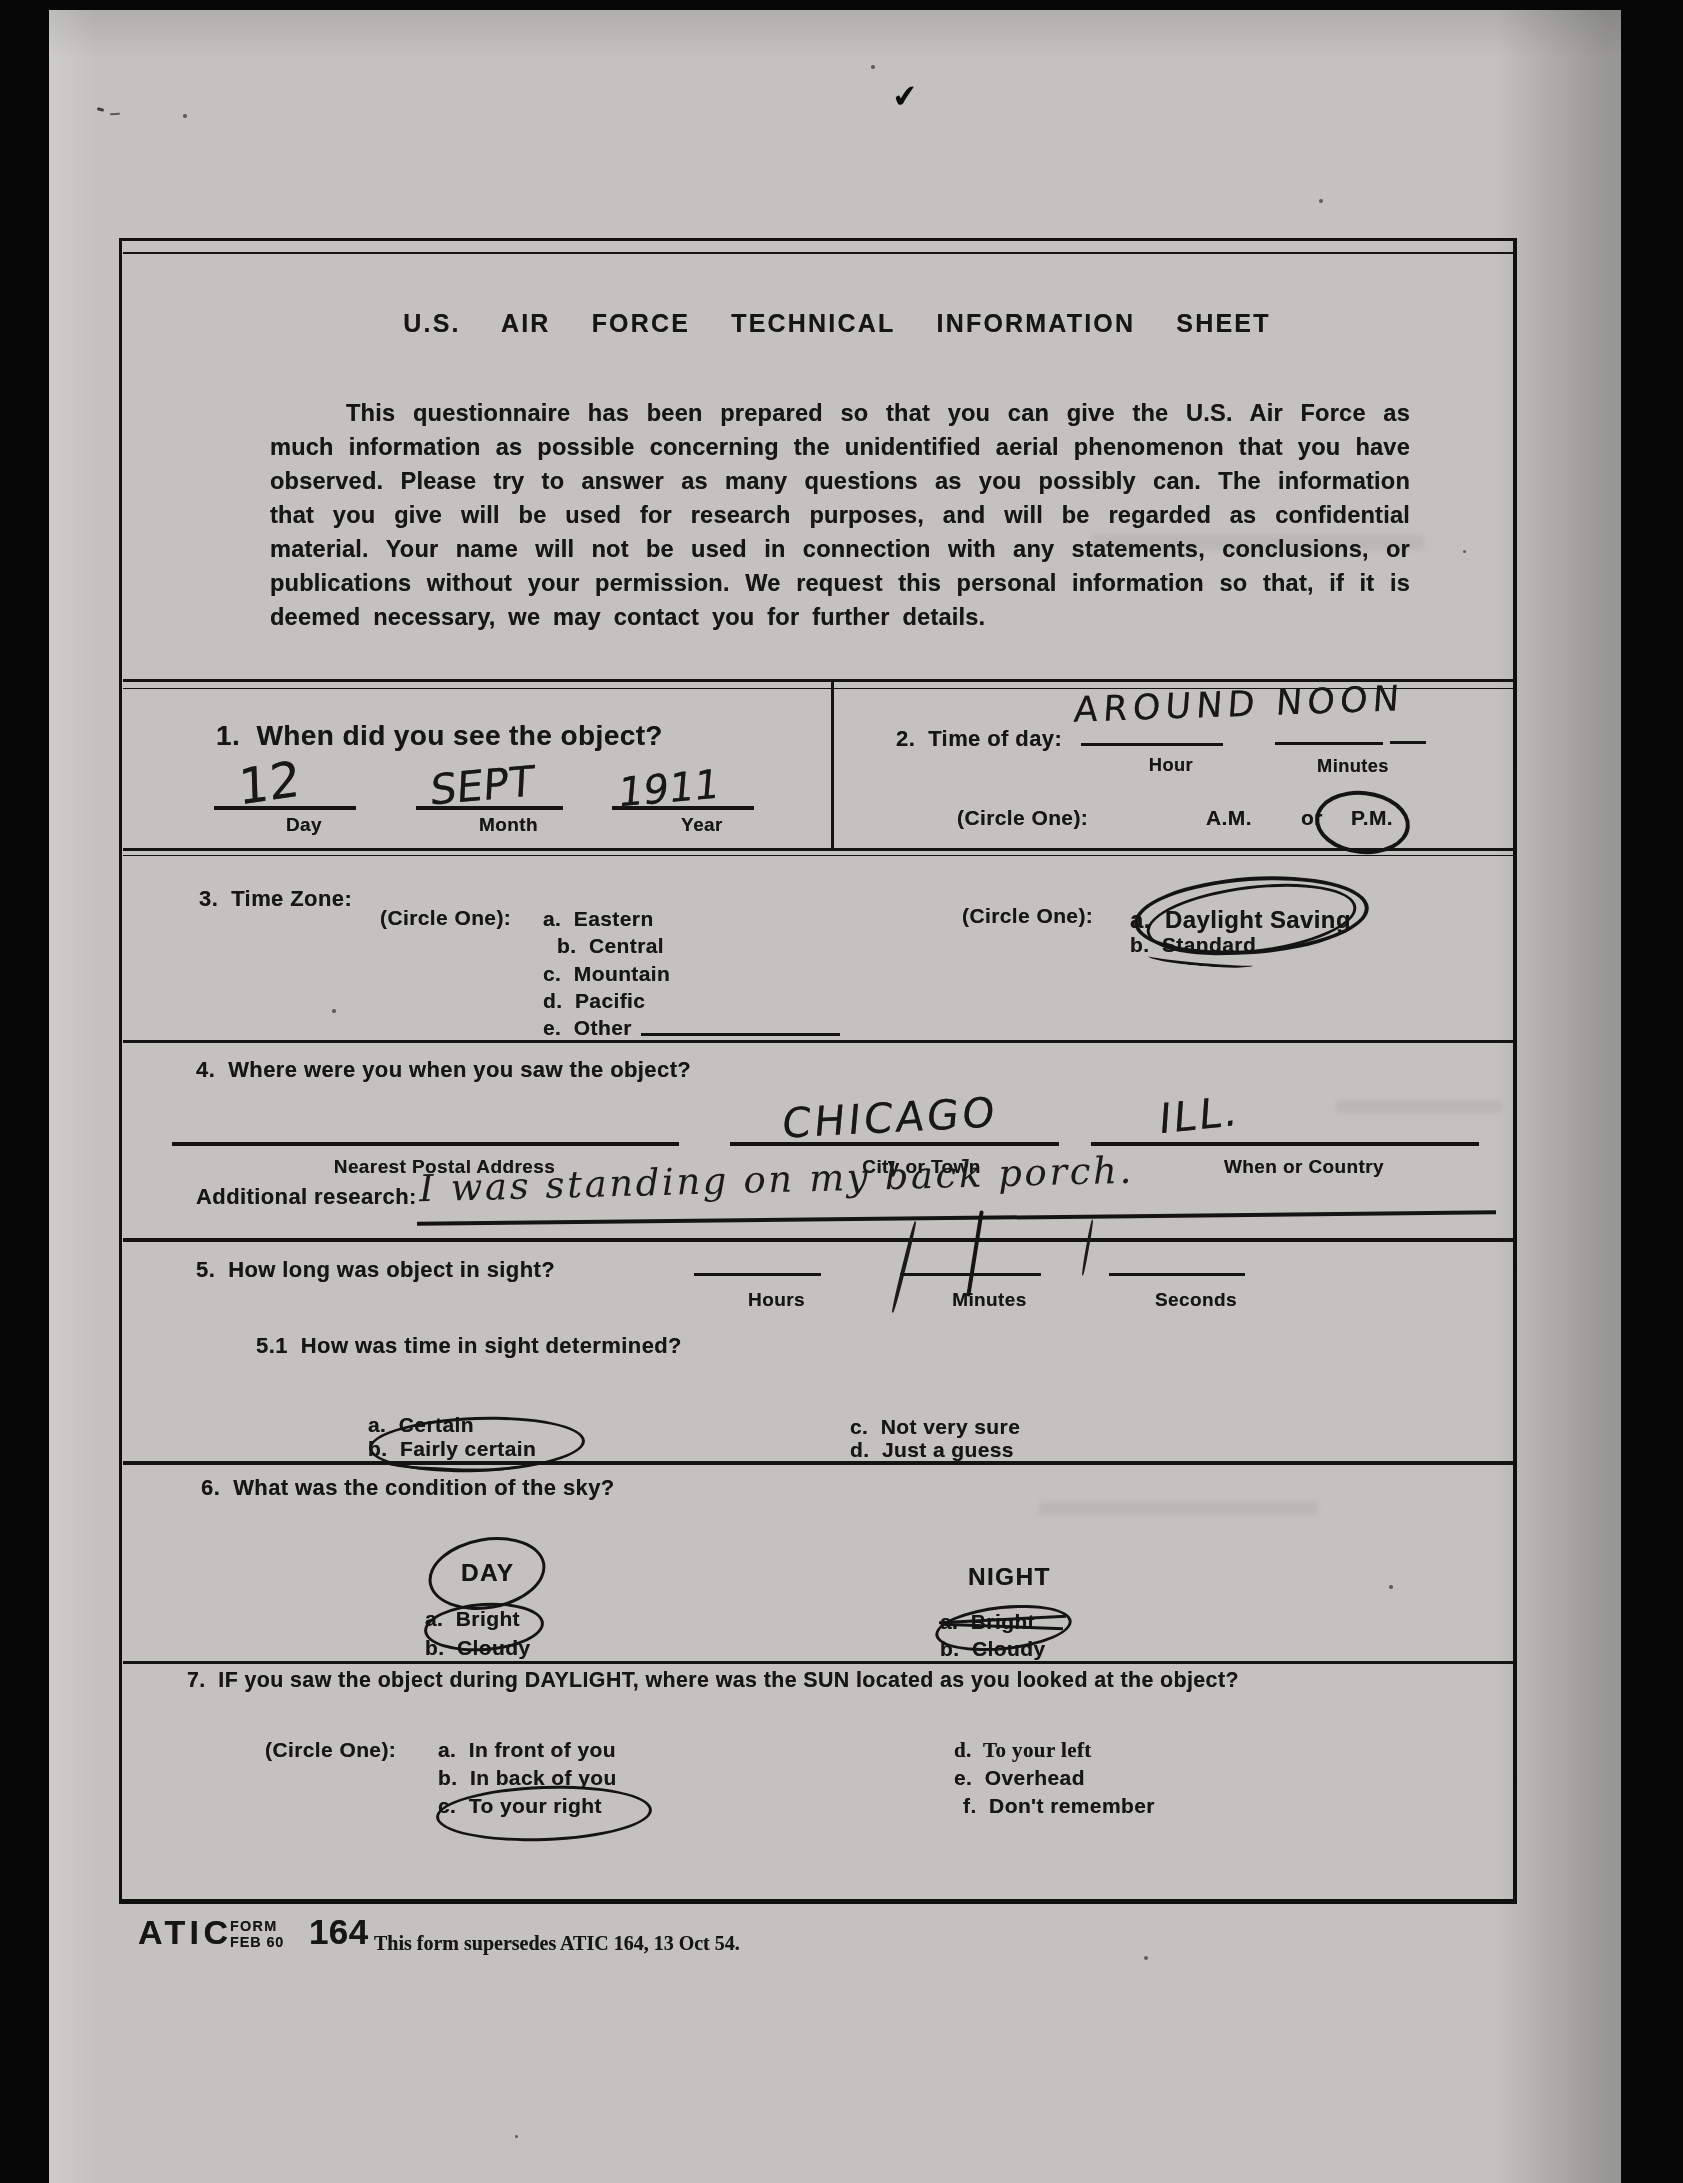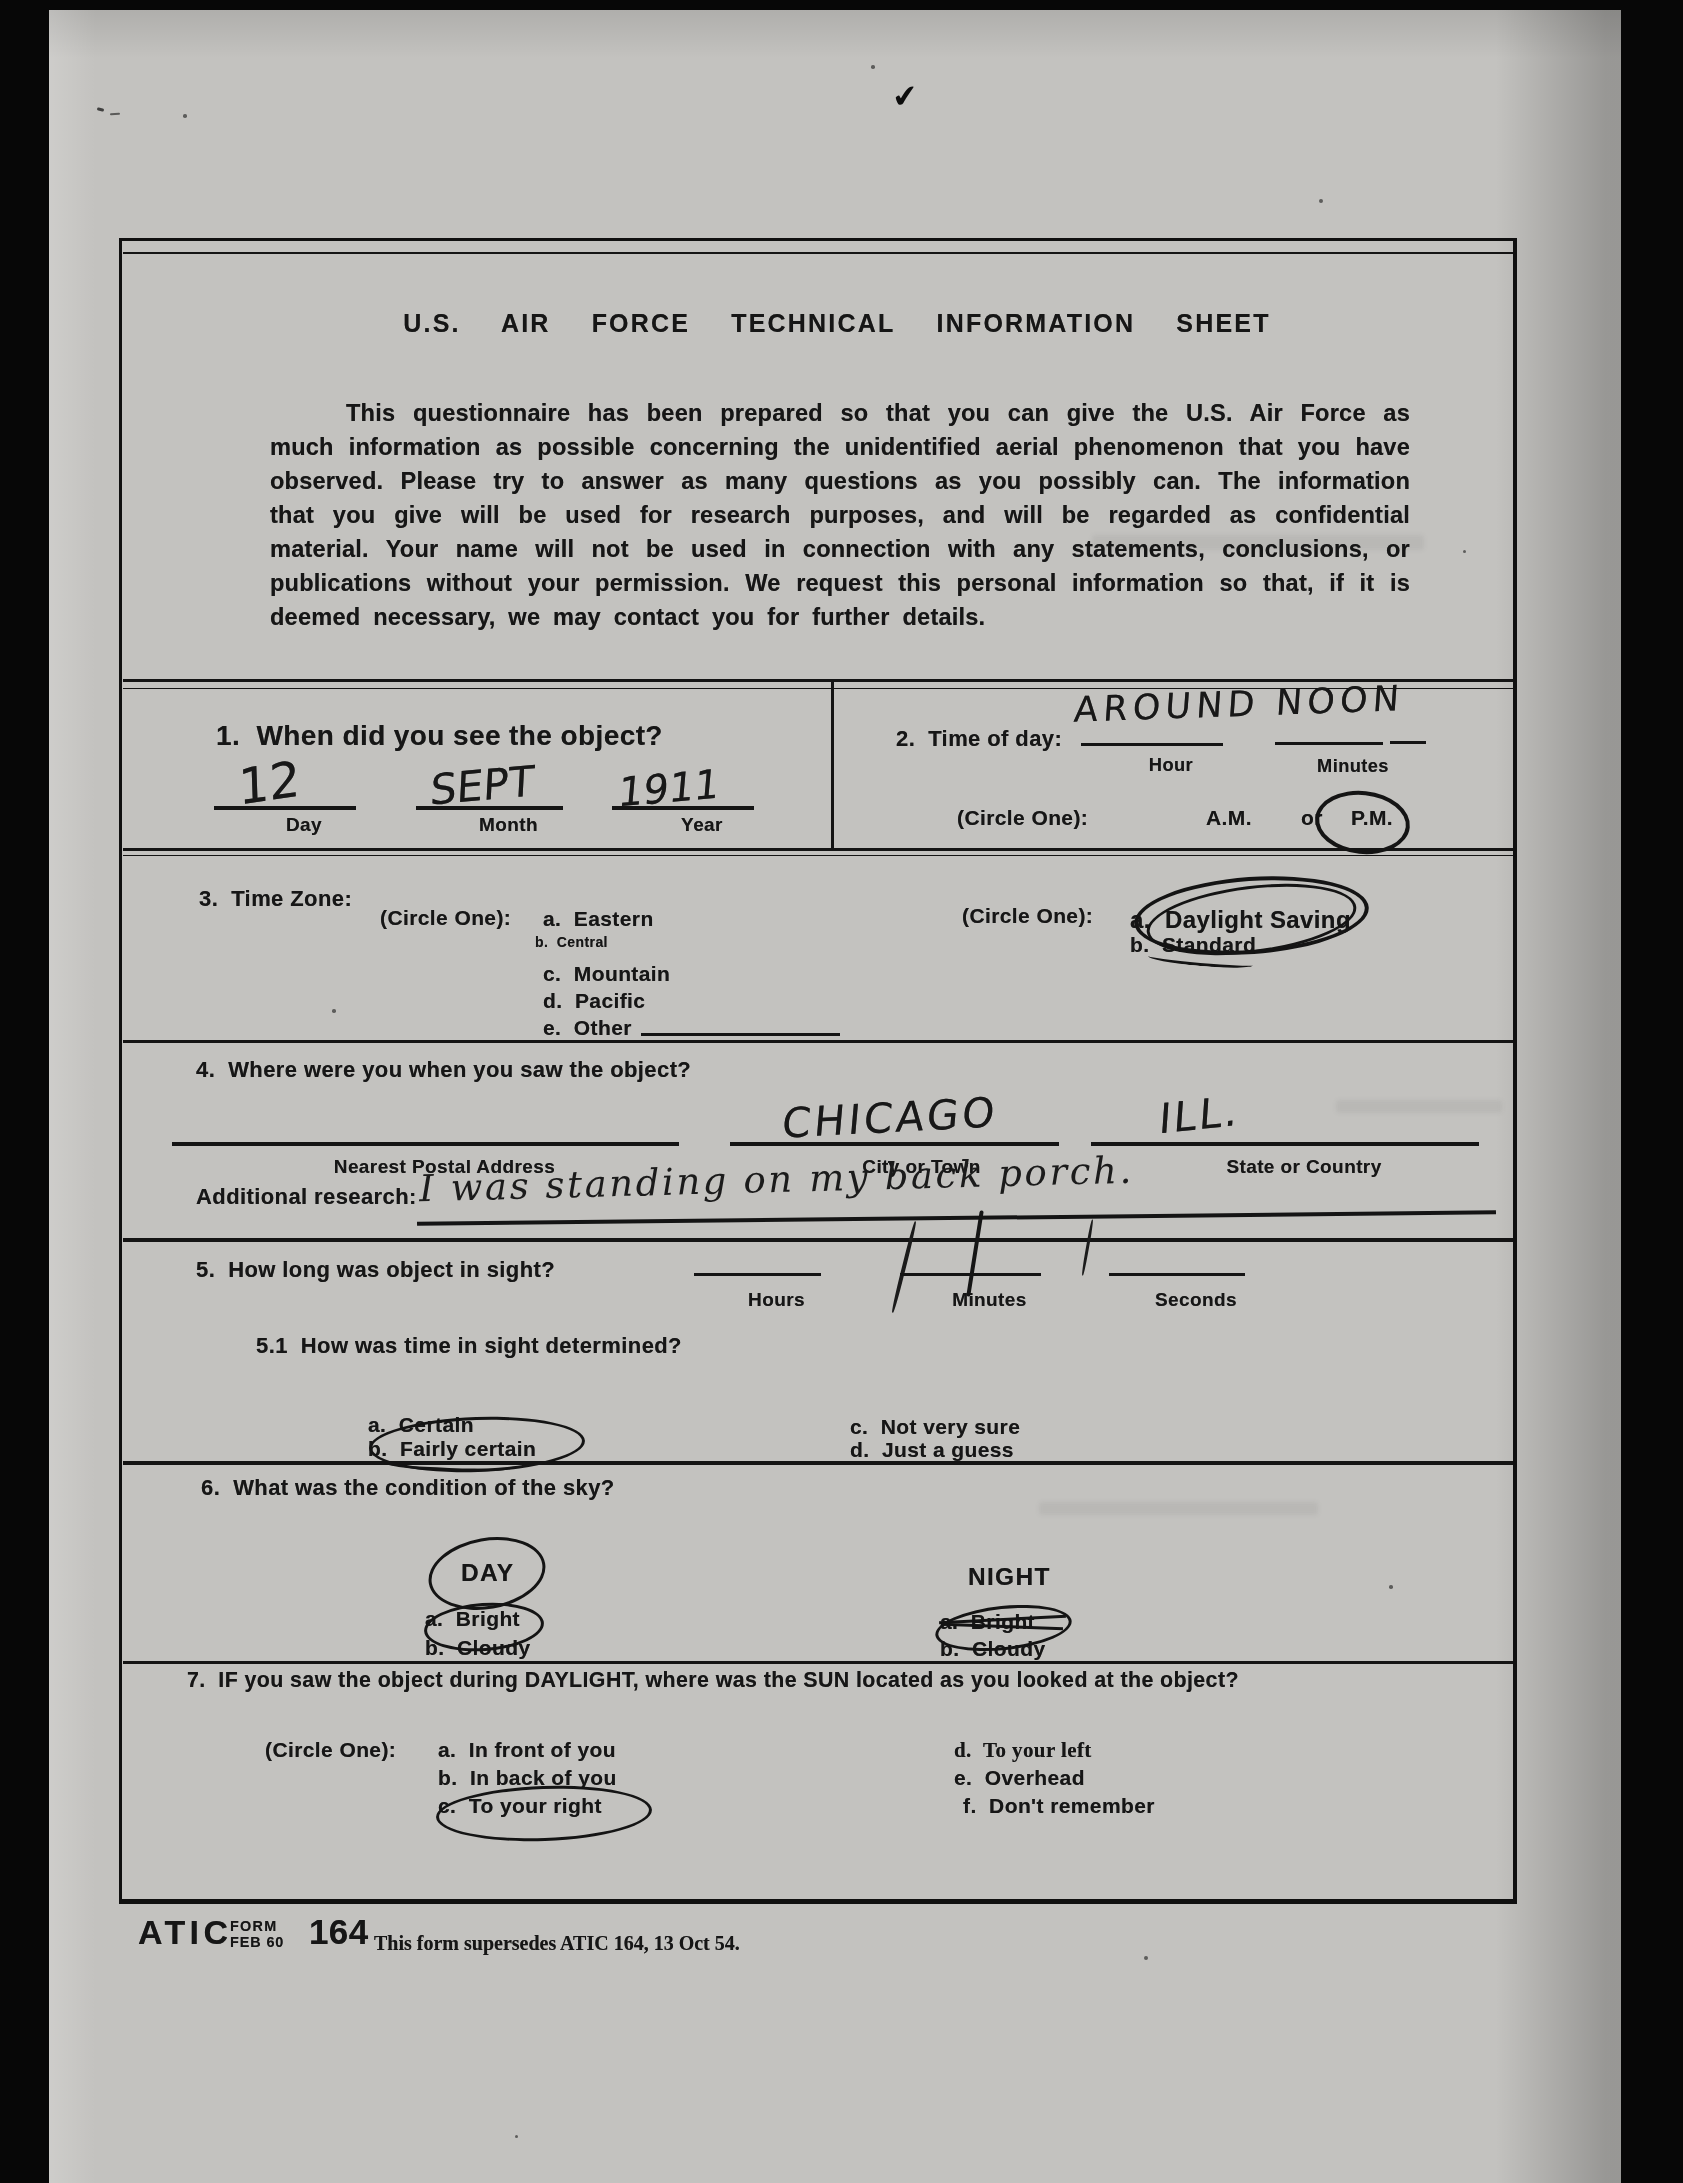--- a/index.html
+++ b/index.html
@@ -83,39 +83,39 @@
 <div class="t tc" style="left:1275px;top:755px;width:118px;font-size:18.3px;">Minutes</div>
 <div class="t" style="left:938px;top:806px;font-size:21px;">(Circle One):</div>
 <div class="t" style="left:1187px;top:806px;font-size:21px;">A.M.</div>
 <div class="t" style="left:1282px;top:806px;font-size:21px;">or</div>
 <div class="t" style="left:1332px;top:806px;font-size:21px;">P.M.</div>
 <div class="circ" style="left:1315px;top:791px;width:87px;height:55px;border-width:4.4px;transform:rotate(6deg);"></div>
 
 <div class="t" style="left:180px;top:886px;font-size:22px;">3.&nbsp;&nbsp;Time Zone:</div>
 <div class="t" style="left:361px;top:906px;font-size:21px;">(Circle One):</div>
 <div class="t" style="left:524px;top:907px;font-size:21px;">a.&nbsp;&nbsp;Eastern</div>
-<div class="t" style="left:516px;top:934px;font-size:14px;">b.&nbsp;&nbsp;Central</div>
+<div class="t" style="left:538px;top:934px;font-size:21px;">b.&nbsp;&nbsp;Central</div>
 <div class="t" style="left:524px;top:962px;font-size:21px;">c.&nbsp;&nbsp;Mountain</div>
 <div class="t" style="left:524px;top:989px;font-size:21px;">d.&nbsp;&nbsp;Pacific</div>
 <div class="t" style="left:524px;top:1016px;font-size:21px;">e.&nbsp;&nbsp;Other</div>
 <div class="bar" style="left:641px;top:1033px;width:199px;height:3.1px;"></div>
 <div class="t" style="left:943px;top:904px;font-size:21px;">(Circle One):</div>
 <div class="t" style="left:1111px;top:906px;font-size:24px;">a.&nbsp;&nbsp;Daylight Saving</div>
 <div class="t" style="left:1111px;top:933px;font-size:21px;">b.&nbsp;&nbsp;Standard</div>
 <div class="circ" style="left:1134px;top:877px;width:227px;height:69px;border-width:4.8px;transform:rotate(-4deg);"></div>
 <div class="circ" style="left:1146px;top:886px;width:205px;height:61px;border-width:3.1px;transform:rotate(-7deg);"></div>
 <div class="abs" style="left:1148px;top:955px;width:105px;height:7.9px;border-bottom:3.9px solid #141414;border-radius:50%;transform:rotate(5deg);"></div>
 
 <div class="t" style="left:177px;top:1057px;font-size:22px;">4.&nbsp;&nbsp;Where were you when you saw the object?</div>
 <div class="bar" style="left:172px;top:1142px;width:507px;height:3.5px;"></div>
 <div class="bar" style="left:730px;top:1142px;width:329px;height:3.5px;"></div>
 <div class="bar" style="left:1091px;top:1142px;width:388px;height:3.5px;"></div>
 <div class="t tc" style="left:172px;top:1156px;width:507px;font-size:19px;">Nearest Postal Address</div>
 <div class="t tc" style="left:738px;top:1156px;width:329px;font-size:19px;">City or Town</div>
-<div class="t tc" style="left:1091px;top:1156px;width:388px;font-size:19px;">State or Country</div>
+<div class="t tc" style="left:1091px;top:1156px;width:388px;font-size:19px;">When or Country</div>
 <div class="hand" style="left:782px;top:1094px;font-size:41px;letter-spacing:3.5px;transform:rotate(-3deg) skewX(-8deg);">CHICAGO</div>
 <div class="hand" style="left:1159px;top:1091px;font-size:41px;letter-spacing:2.6px;transform:rotate(-6deg) skewX(-10deg);">ILL.</div>
 <div class="t" style="left:177px;top:1184px;font-size:22px;">Additional research:</div>
 <div class="script" style="left:419px;top:1158px;font-size:37px;letter-spacing:2.6px;transform:rotate(-1.5deg);">I was standing on my back porch.</div>
 <div class="bar" style="left:417px;top:1216px;width:1079px;height:3.9px;transform:rotate(-.6deg);"></div>
 <div class="abs" style="left:902px;top:1220px;width:3.9px;height:94px;background:#1b1b1b;border-radius:40%;transform:rotate(14deg);"></div>
 <div class="abs" style="left:1086px;top:1219px;width:3.1px;height:57px;background:#1b1b1b;border-radius:40%;transform:rotate(10deg);"></div>
 
 <div class="t" style="left:177px;top:1257px;font-size:22px;">5.&nbsp;&nbsp;How long was object in sight?</div>
 <div class="bar" style="left:694px;top:1273px;width:127px;height:3.1px;"></div>

